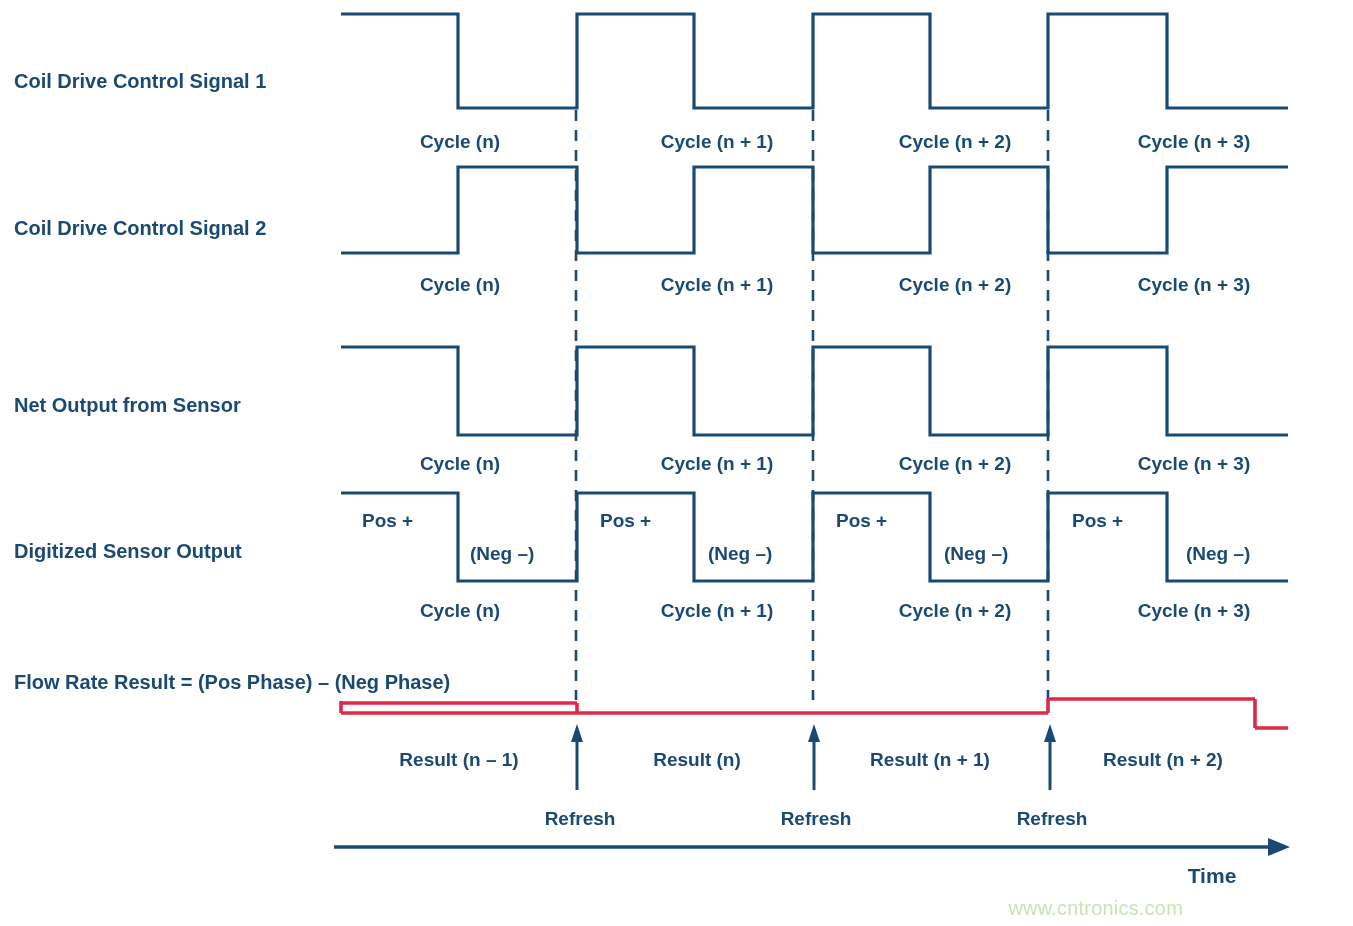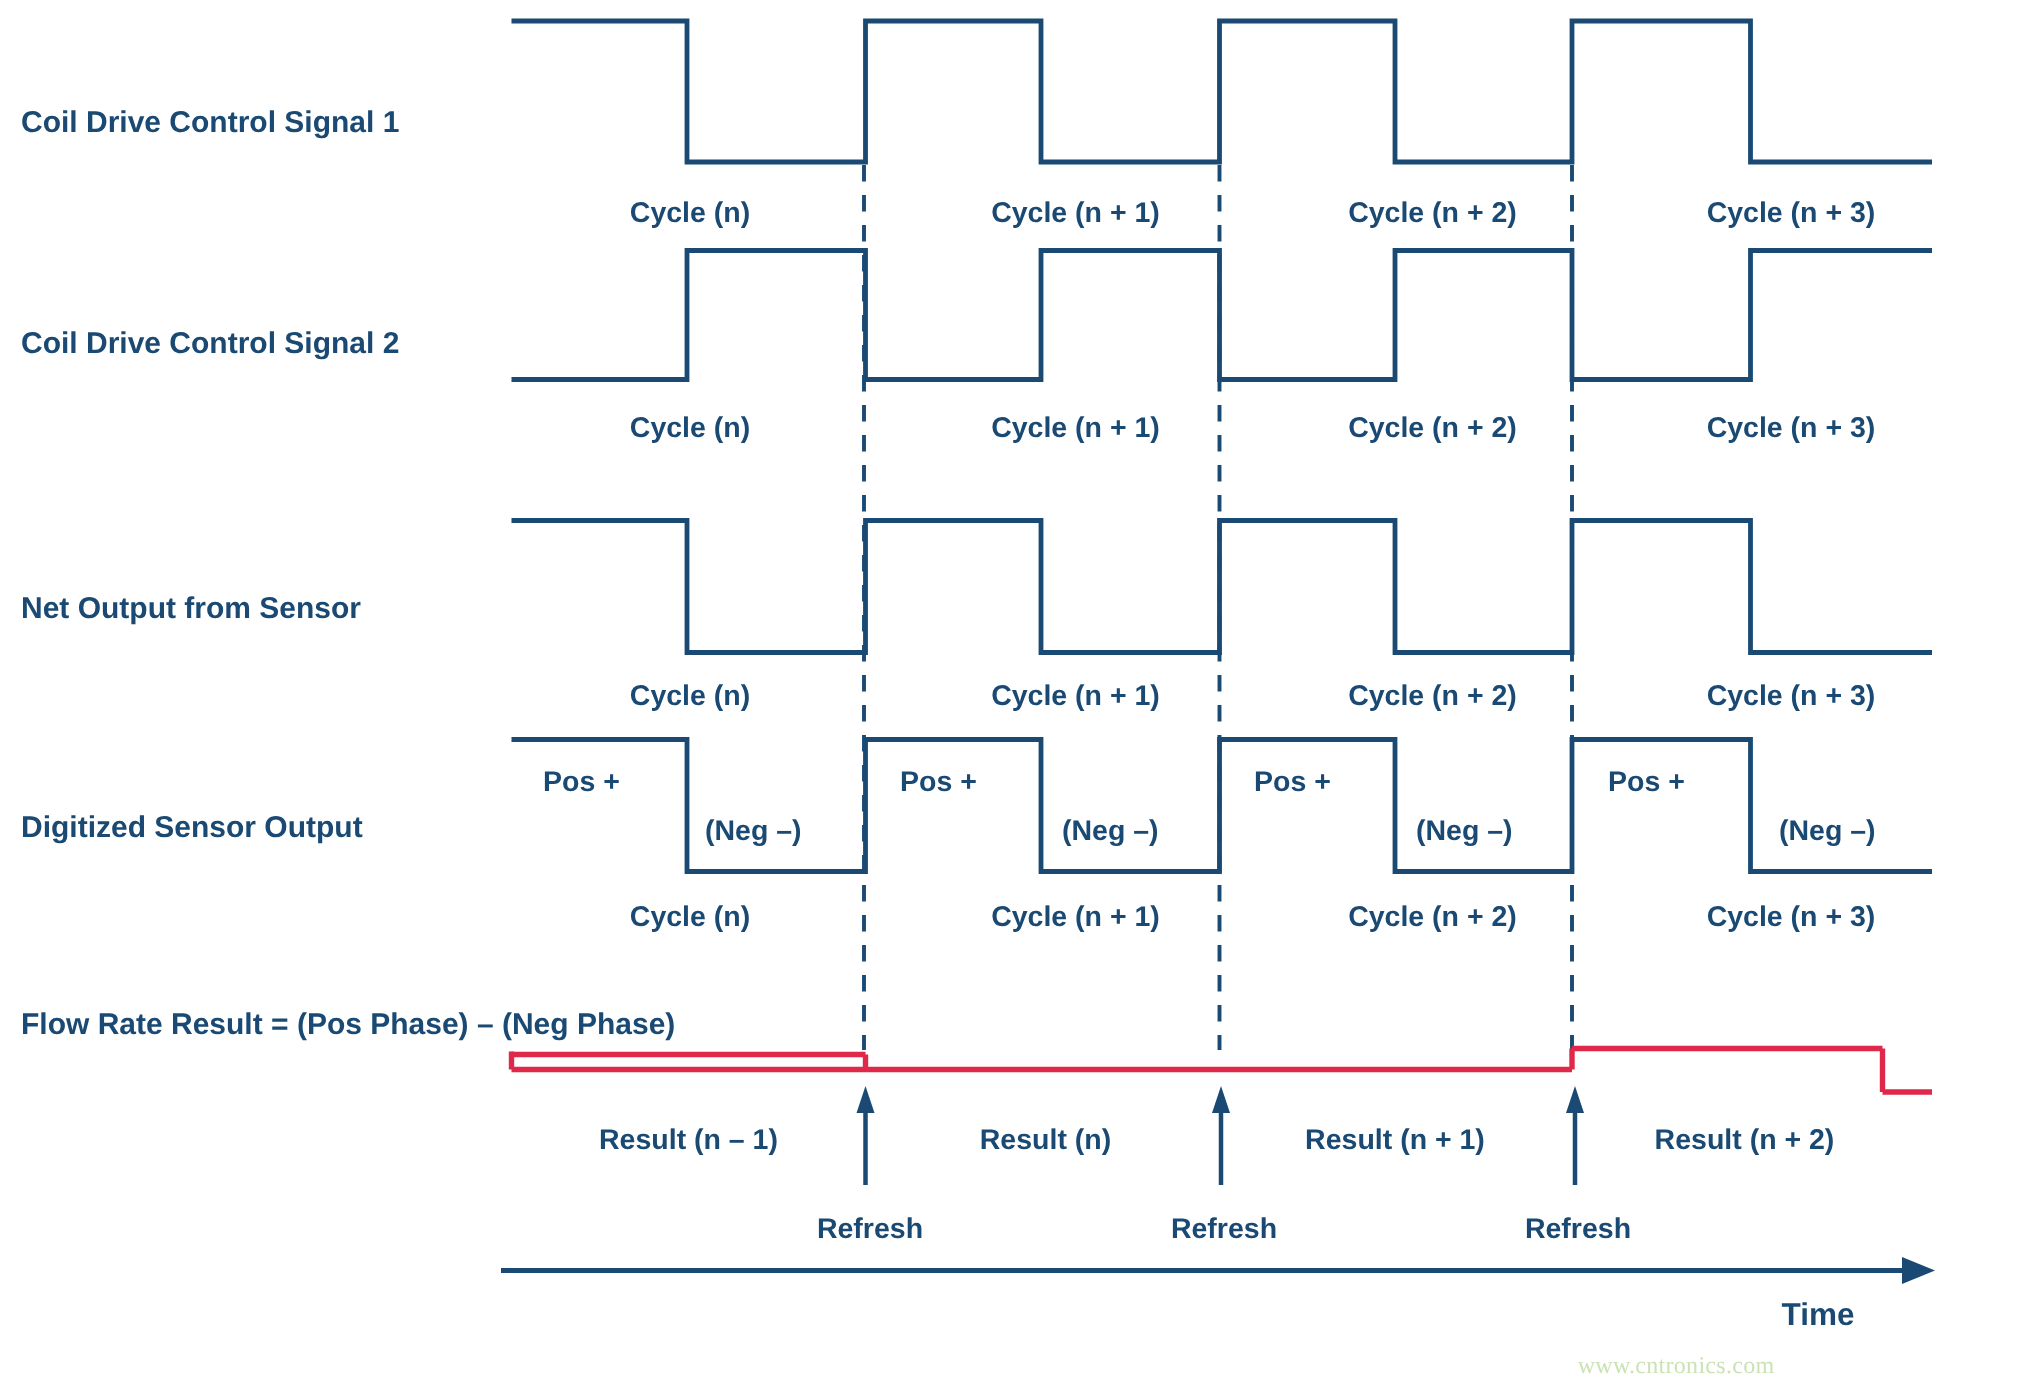--- a/index.html
+++ b/index.html
@@ -93,22 +93,22 @@
   }
   .axis-line {
     fill: none;
     stroke: #1a4a73;
     stroke-width: 3.4;
   }
   .watermark {
     position: absolute;
     right: 12px;
     bottom: 6px;
-    font-family: Liberation Serif, serif;
-    font-size: 16px;
+    font-family: Liberation Sans, sans-serif;
+    font-size: 20px;
     color: #cbe3b4;
     letter-spacing: 0.2px;
     user-select: none;
   }
 </style>
 </head>
 <body>
 
 <div id="diagram-root">
   <svg width="1353" height="926" viewBox="0 0 1353 926">

